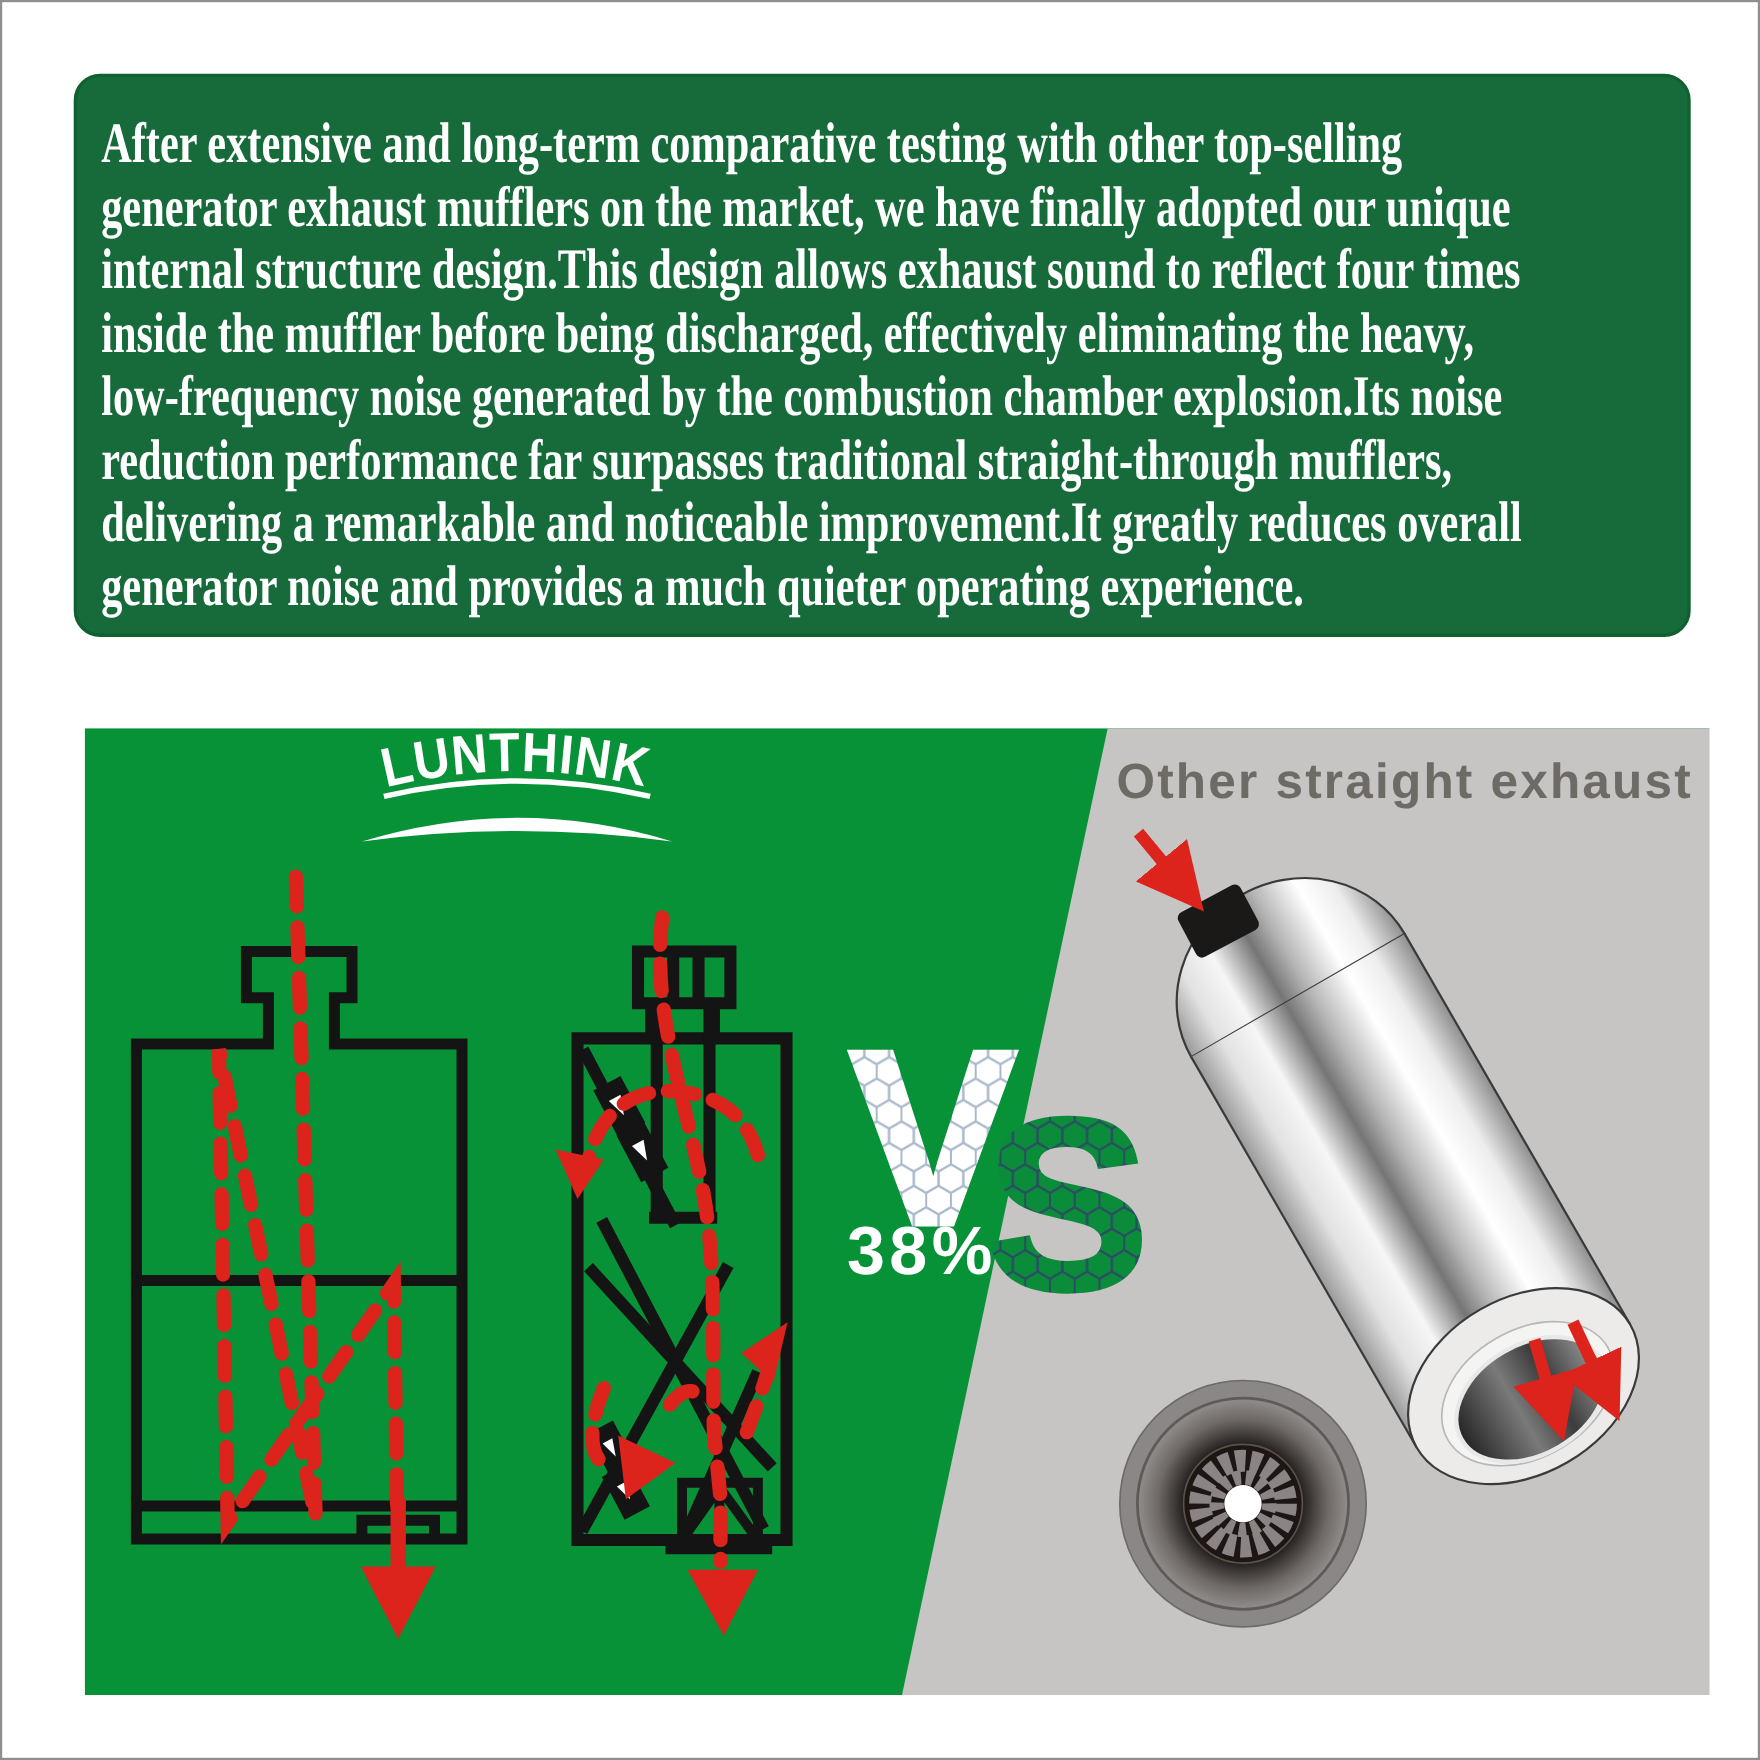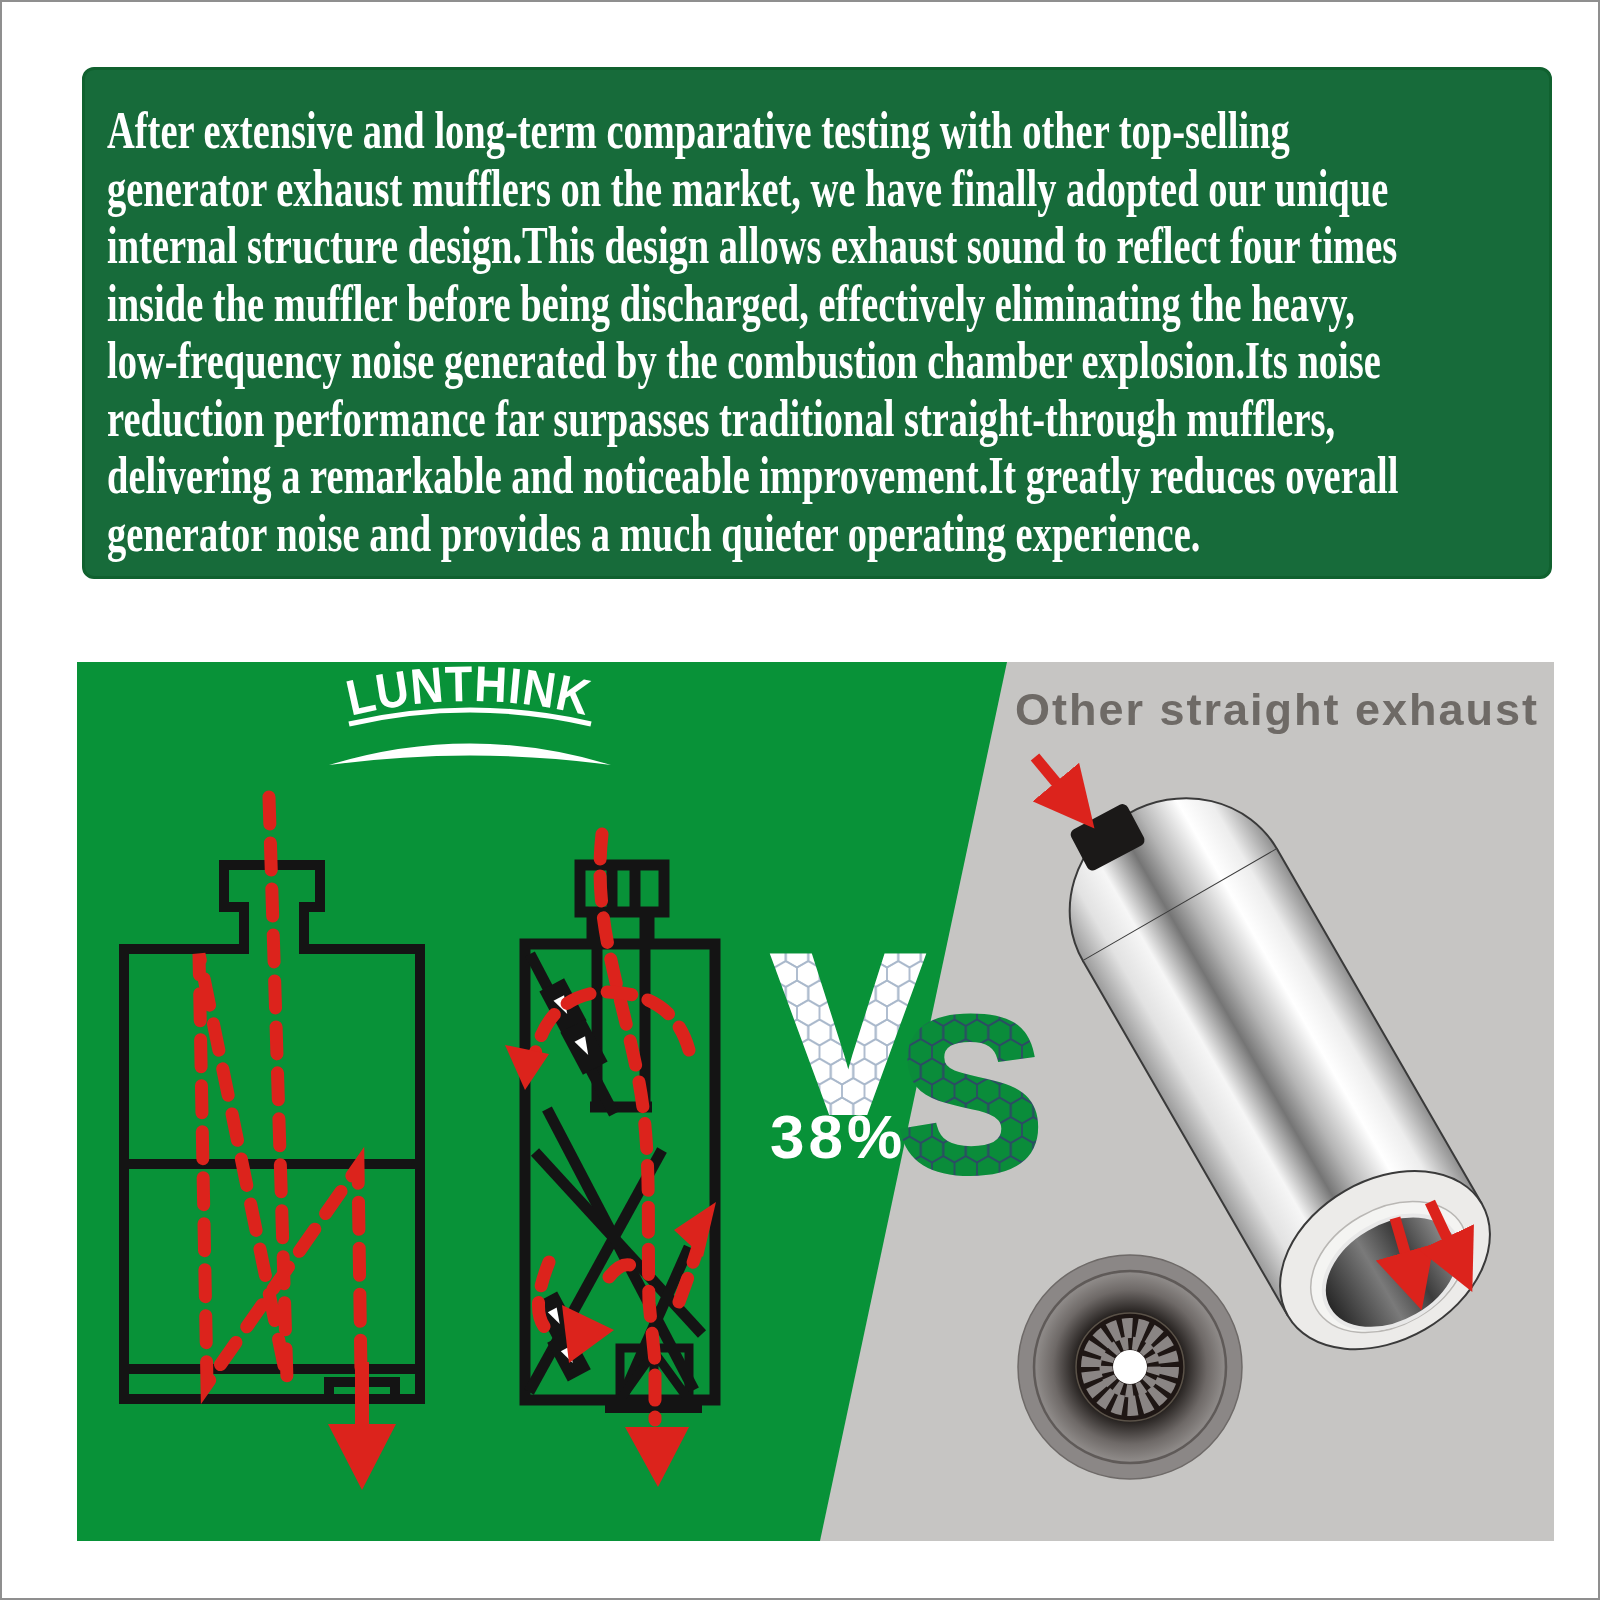--- a/index.html
+++ b/index.html
@@ -1,20 +1,20 @@
 <!DOCTYPE html>
 <html><head>
 <meta charset="utf-8">
 <style>
   html,body{margin:0;padding:0;background:#fff;}
   .frame{position:relative;width:1600px;height:1600px;background:#ffffff;
          border:2px solid #8f8f8f;box-sizing:border-box;overflow:hidden;
          font-family:"Liberation Sans",sans-serif;}
-  .desc-box{position:absolute;left:80px;top:65px;width:1470px;height:512px;
-            background:#176b3a;border:3px solid #10612f;border-radius:12px;
+  .desc-box{position:absolute;left:65px;top:65px;width:1470px;height:512px;
+            background:#176b3a;border:3px solid #10612f;border-radius:24px;
             box-sizing:border-box;overflow:hidden;}
   .desc-text{position:absolute;left:22px;top:32px;width:135%;
              transform:scaleX(.74);transform-origin:0 0;
              font-family:"Liberation Serif",serif;font-weight:bold;
              color:#ffffff;font-size:52px;line-height:57.5px;white-space:nowrap;}
   .panel{position:absolute;left:75px;top:660px;width:1477px;height:879px;}
   .panel svg{display:block;}
 </style>
 </head>
 <body>

